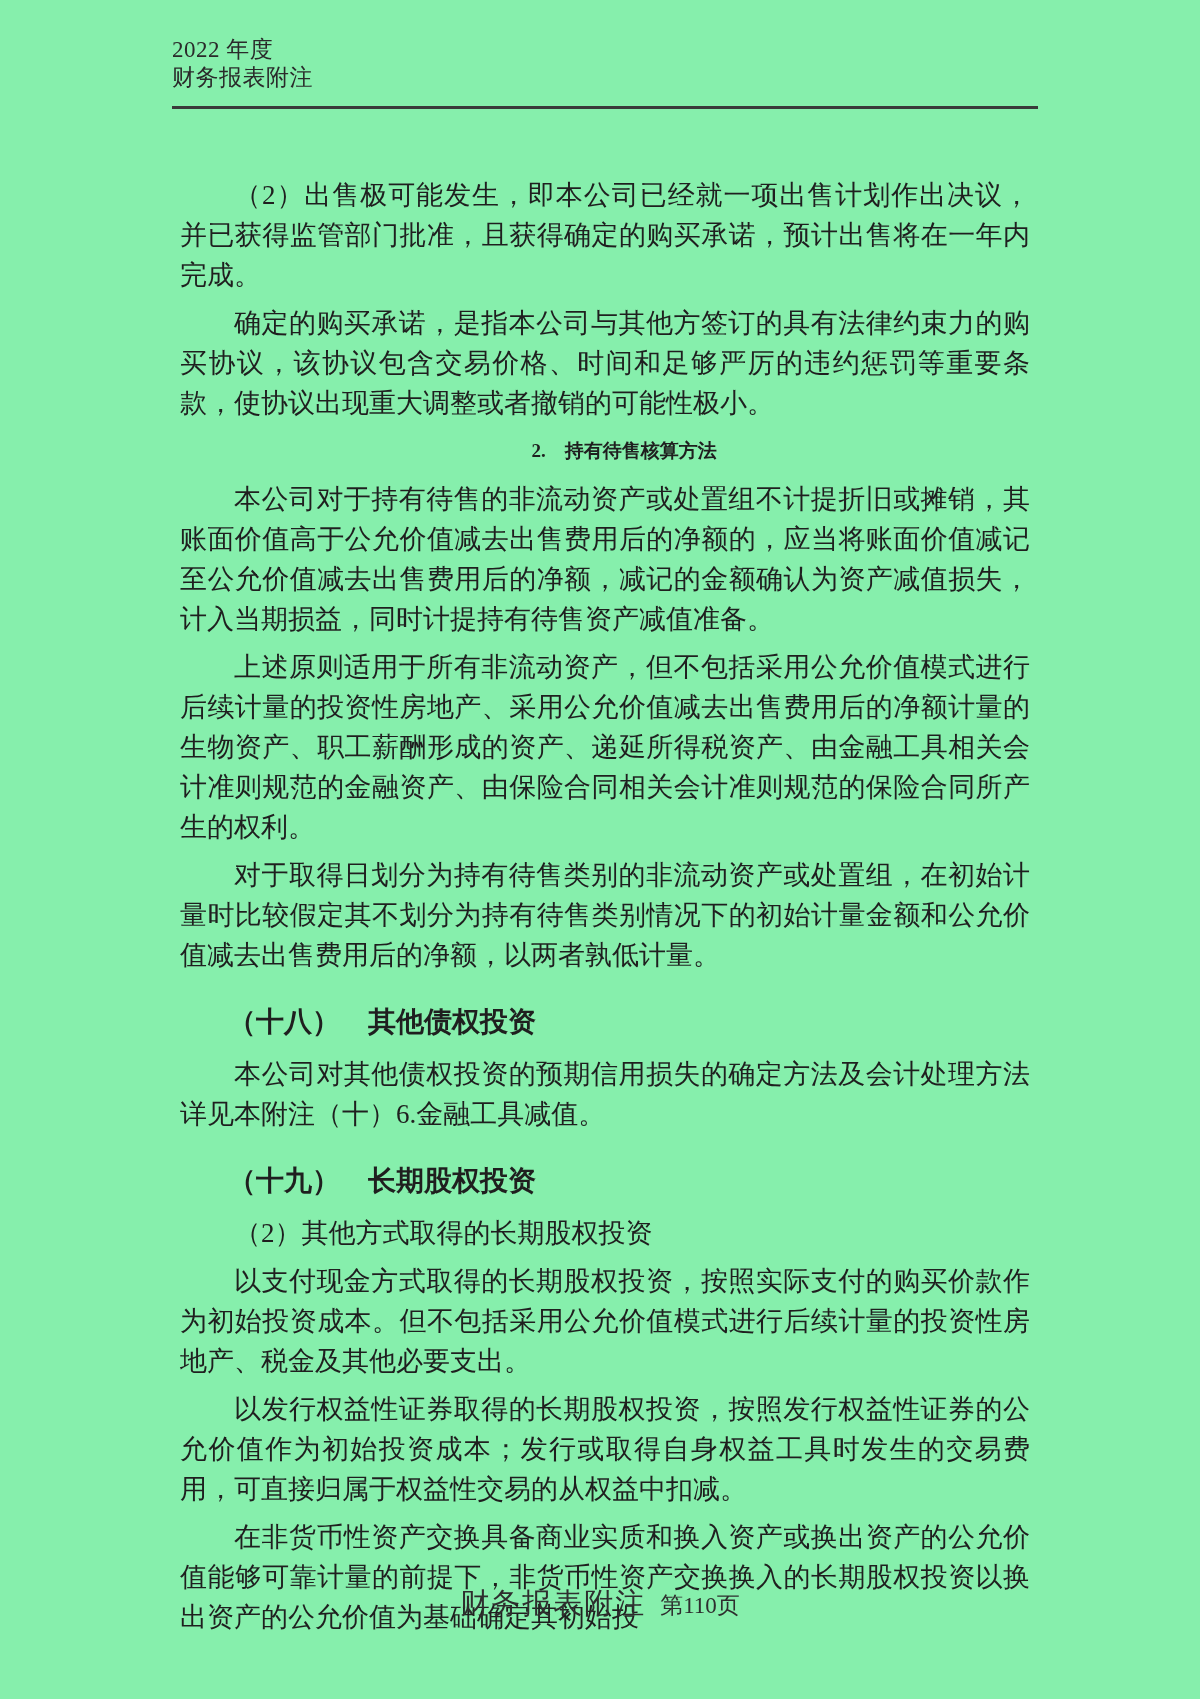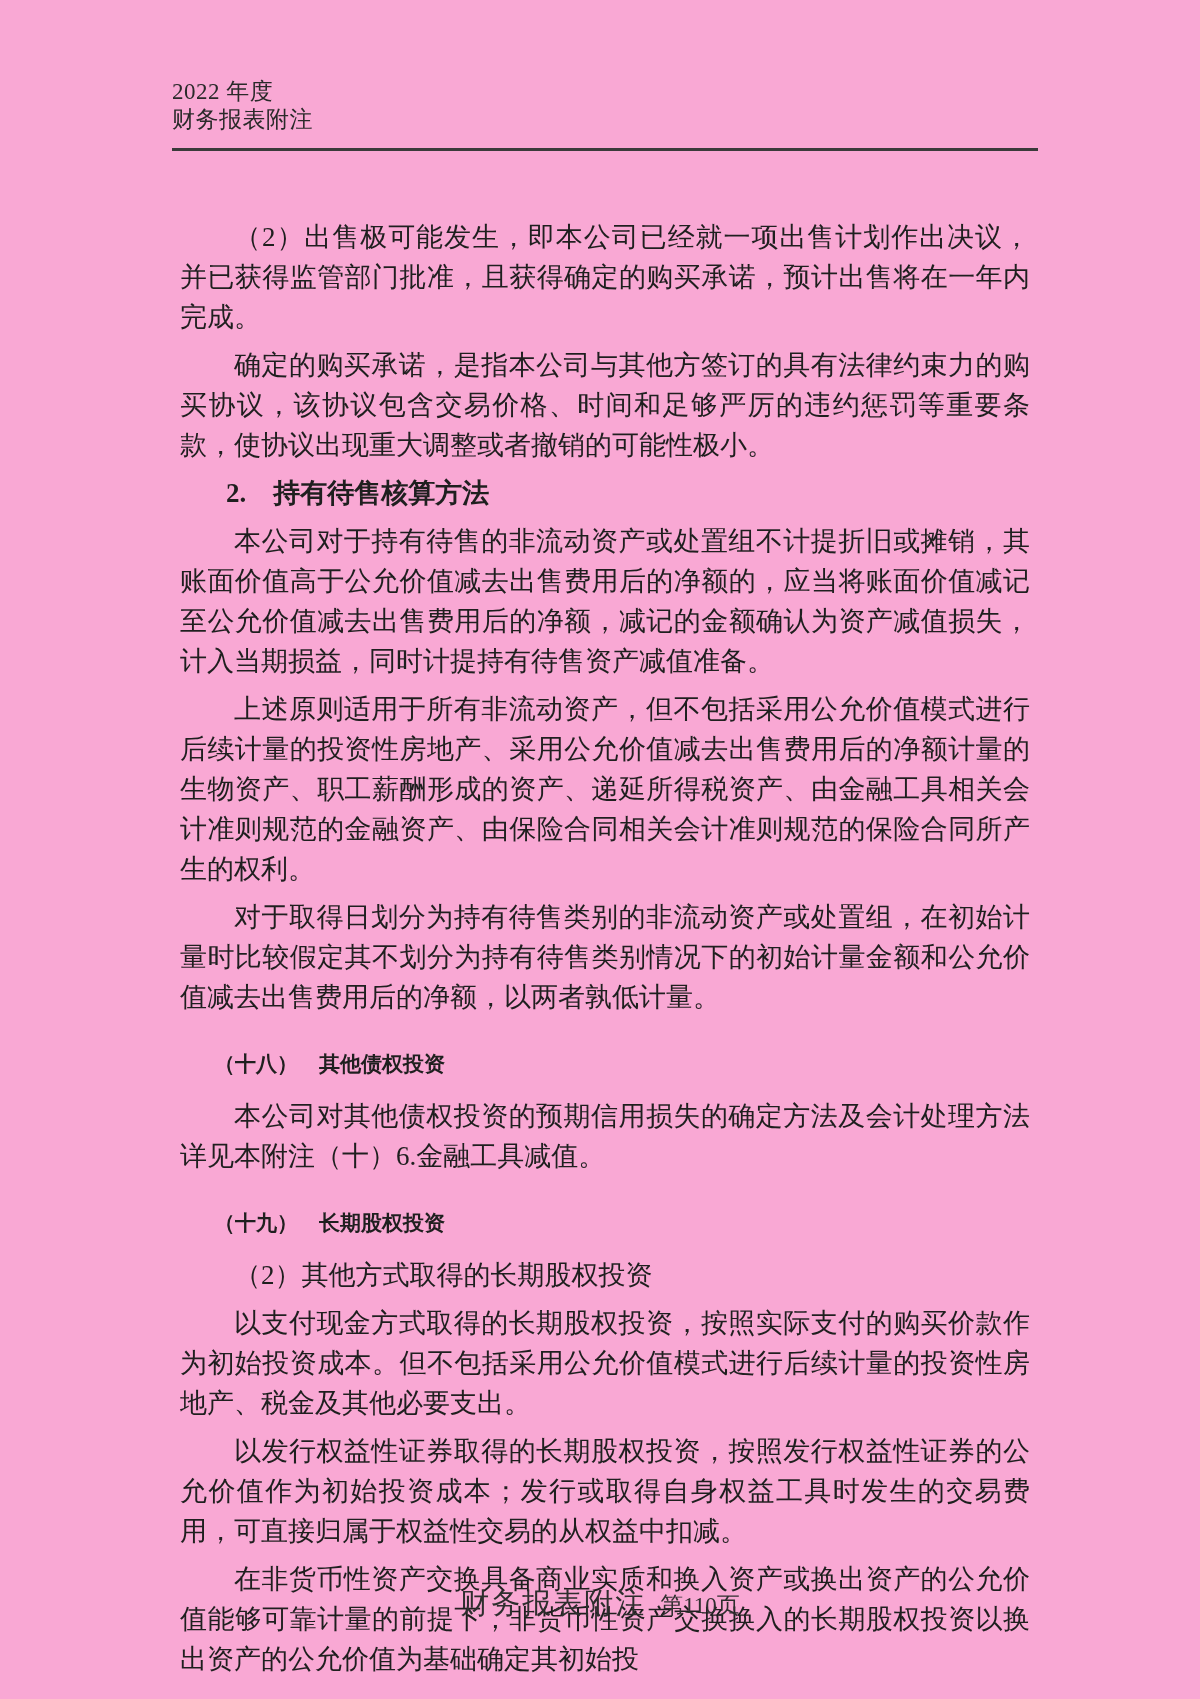--- a/index.html
+++ b/index.html
@@ -5,25 +5,25 @@
   html, body {
     margin: 0;
     padding: 0;
     background: #e8e8e8;
   }
   .page {
     position: relative;
     width: 1200px;
     height: 1699px;
     margin: 0 auto;
-    background: #f9a8d4;
+    background: #86efac;
     color: #1f1f1f;
     font-family: "Liberation Serif", "DejaVu Serif", serif;
     box-sizing: border-box;
-    padding: 82px 162px 0 172px;
+    padding: 40px 162px 0 172px;
     overflow: hidden;
   }
   .doc-header {
     font-size: 23px;
     line-height: 19px;
     color: #2a2a2a;
     border-bottom: 3px solid #3a3a3a;
     padding-bottom: 10px;
   }
   .doc-header .hline {
@@ -35,28 +35,28 @@
     font-size: 27px;
     line-height: 40px;
     text-align: justify;
   }
   .para {
     margin: 8px;
     text-indent: 2em;
   }
   .num-heading {
     margin: 5px 0 5px 0;
-    font-size: 27px;
+    font-size: 19px;
     font-weight: bold;
     text-indent: 2em;
-    text-align: left;
+    text-align: center;
   }
   .section-heading {
     margin: 27px 0 12px 0;
-    font-size: 21px;
+    font-size: 28px;
     font-weight: bold;
     text-indent: 2em;
     text-align: left;
   }
   .doc-footer {
     position: absolute;
     left: 0;
     bottom: 75px;
     width: 100%;
     text-align: center;

